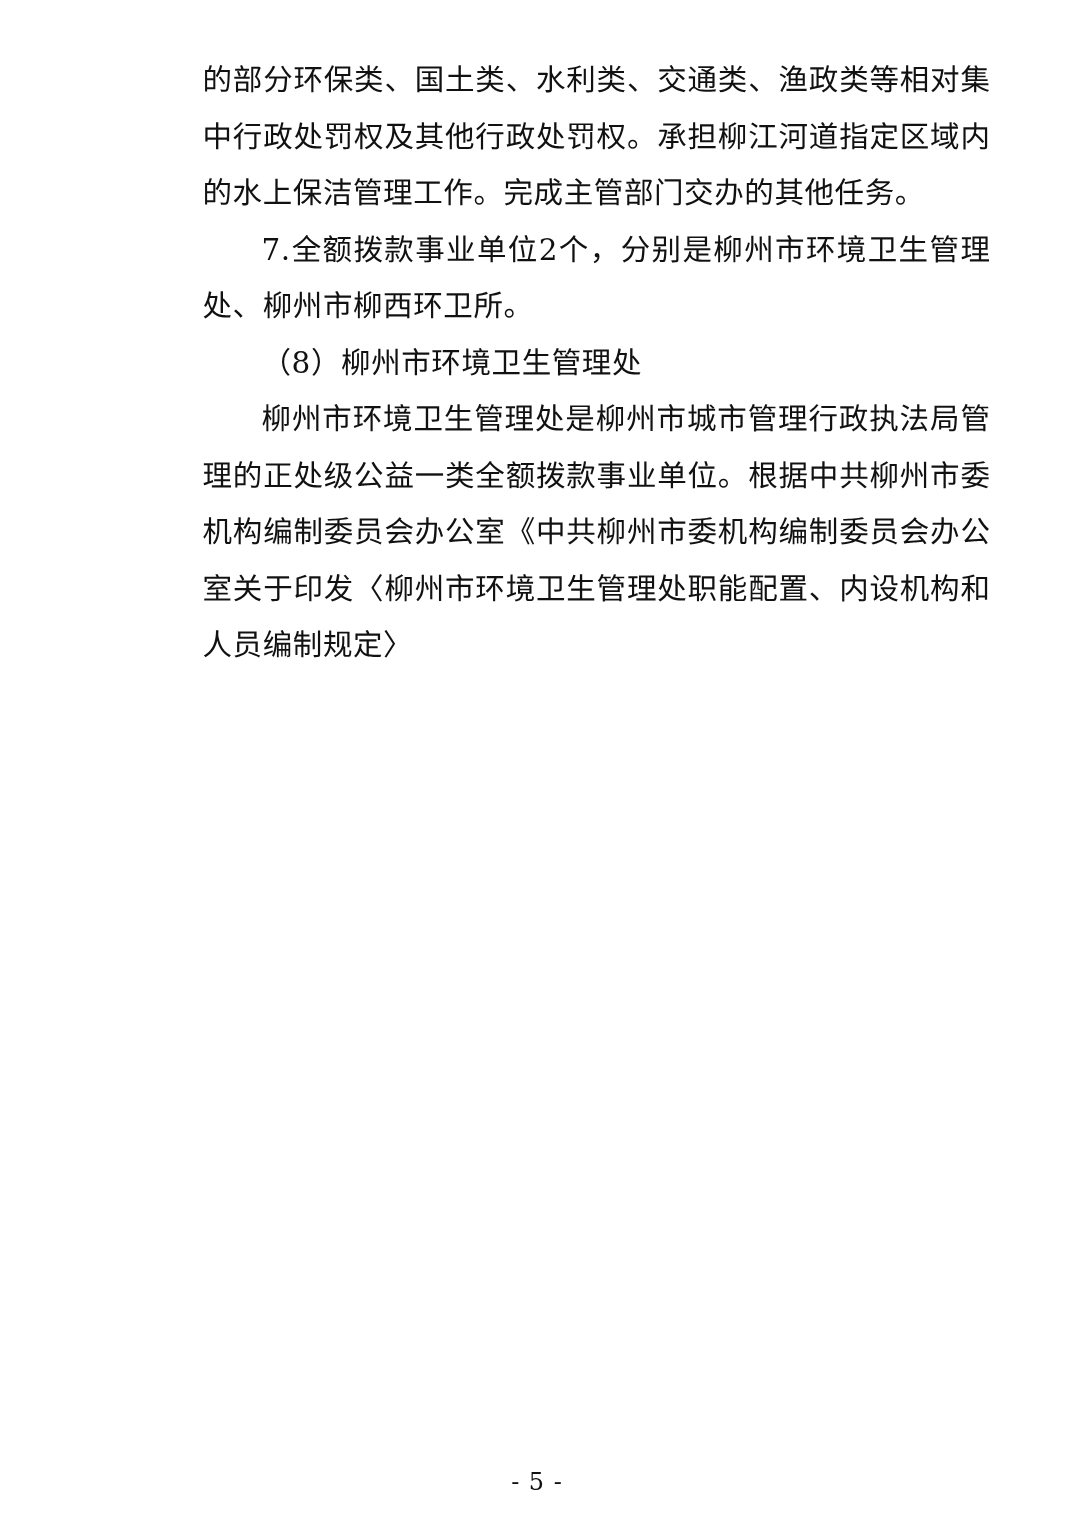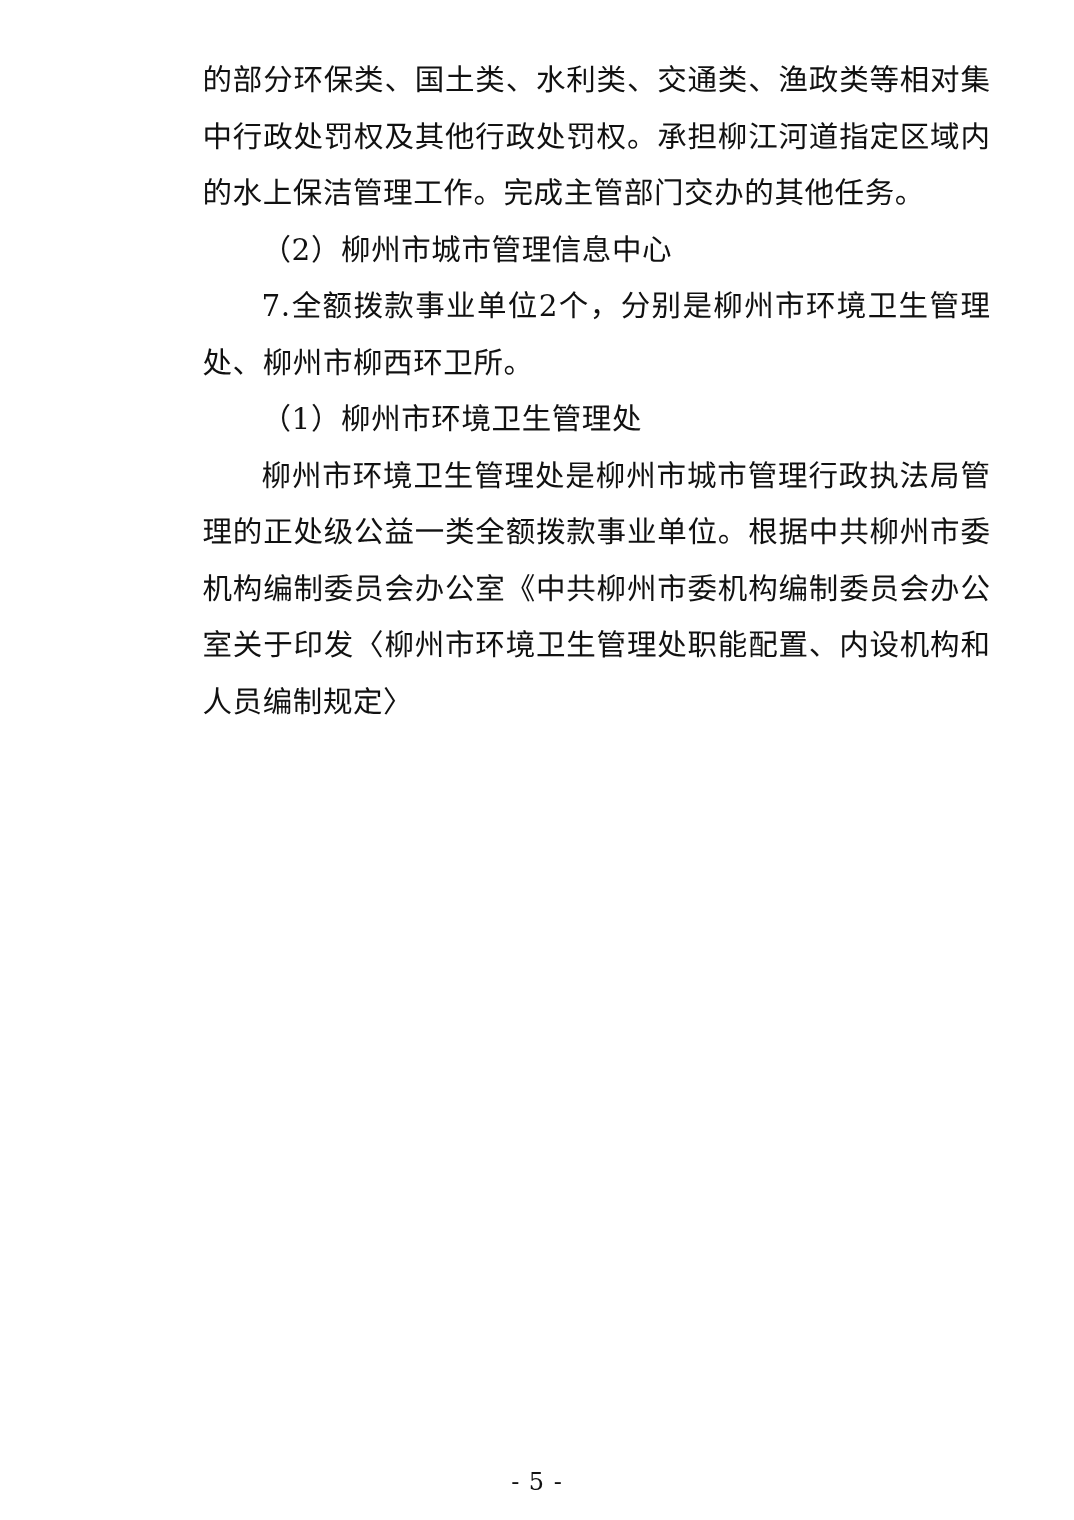--- a/index.html
+++ b/index.html
@@ -48,19 +48,18 @@
     color: #111;
     letter-spacing: 1px;
   }
 </style>
 </head>
 <body>
 
 <div class="page">
   <div class="content">
     <p class="para">的部分环保类、国土类、水利类、交通类、渔政类等相对集中行政处罚权及其他行政处罚权。承担柳江河道指定区域内的水上保洁管理工作。完成主管部门交办的其他任务。</p>
-    <p class="para indent">（2）柳州市城市管理信息中心</p>
     <p class="para indent">7.全额拨款事业单位2个，分别是柳州市环境卫生管理处、柳州市柳西环卫所。</p>
-    <p class="para indent">（1）柳州市环境卫生管理处</p>
+    <p class="para indent">（8）柳州市环境卫生管理处</p>
     <p class="para indent">柳州市环境卫生管理处是柳州市城市管理行政执法局管理的正处级公益一类全额拨款事业单位。根据中共柳州市委机构编制委员会办公室《中共柳州市委机构编制委员会办公室关于印发〈柳州市环境卫生管理处职能配置、内设机构和人员编制规定〉</p>
   </div>
   <div class="footer">- 5 -</div>
 </div>
 
 </body></html>

